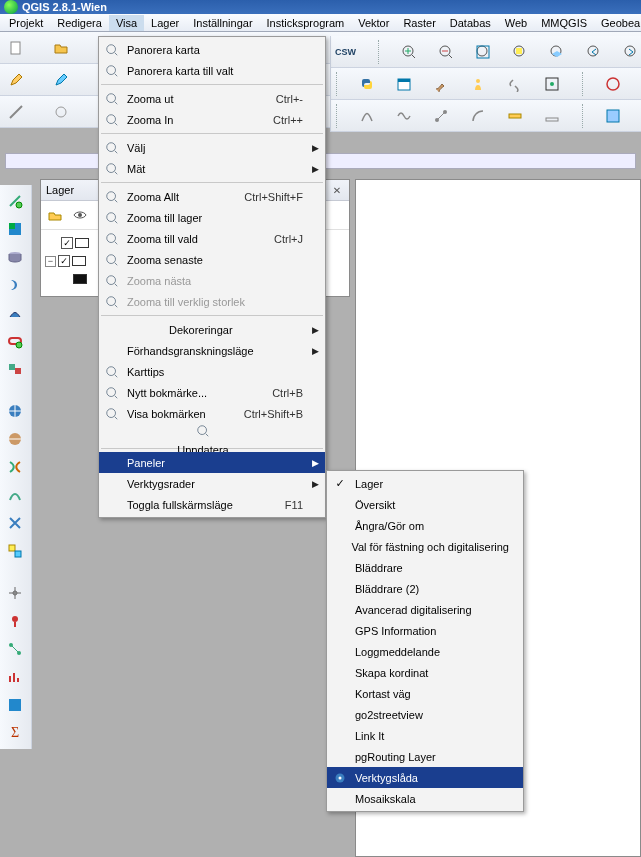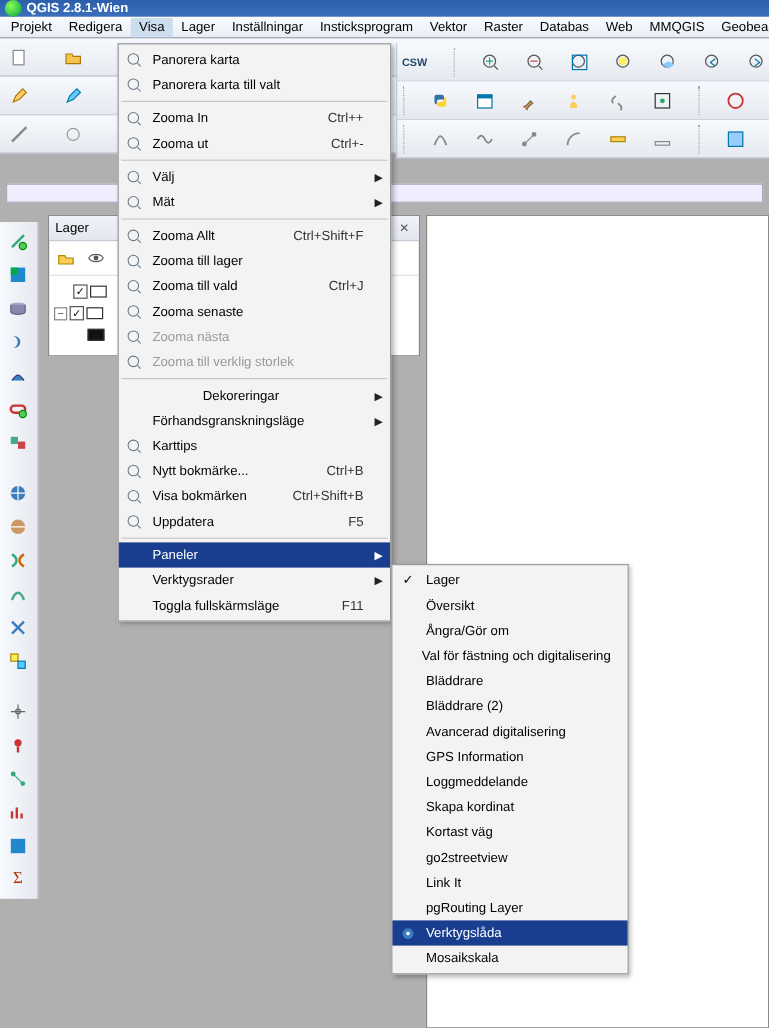--- a/index.html
+++ b/index.html
@@ -502,32 +502,32 @@
       <span class="lbl">Panorera karta till valt</span>
     </div>
     <div class="sep"></div>
     <div class="row" style="position: relative;">
       <span class="mico">
         <svg width="14" height="14" viewBox="0 0 16 16">
           <circle cx="7" cy="7" r="5" fill="none" stroke="#678"></circle>
           <path d="M11 11l3 3" stroke="#678"></path>
         </svg>
       </span>
+      <span class="lbl">Zooma ut</span>
+      <span class="sc">Ctrl+-</span>
+    </div>
+    <div class="row" style="position: relative;">
+      <span class="mico">
+        <svg width="14" height="14" viewBox="0 0 16 16">
+          <circle cx="7" cy="7" r="5" fill="none" stroke="#678"></circle>
+          <path d="M11 11l3 3" stroke="#678"></path>
+        </svg>
+      </span>
       <span class="lbl">Zooma In</span>
       <span class="sc">Ctrl++</span>
-    </div>
-    <div class="row" style="position: relative;">
-      <span class="mico">
-        <svg width="14" height="14" viewBox="0 0 16 16">
-          <circle cx="7" cy="7" r="5" fill="none" stroke="#678"></circle>
-          <path d="M11 11l3 3" stroke="#678"></path>
-        </svg>
-      </span>
-      <span class="lbl">Zooma ut</span>
-      <span class="sc">Ctrl+-</span>
     </div>
     <div class="sep"></div>
     <div class="row" style="position: relative;">
       <span class="mico">
         <svg width="14" height="14" viewBox="0 0 16 16">
           <circle cx="7" cy="7" r="5" fill="none" stroke="#678"></circle>
           <path d="M11 11l3 3" stroke="#678"></path>
         </svg>
       </span>
       <span class="lbl">Välj</span>
@@ -633,21 +633,21 @@
     <div class="row" style="position: relative;">
       <span class="mico">
         <svg width="14" height="14" viewBox="0 0 16 16">
           <circle cx="7" cy="7" r="5" fill="none" stroke="#678"></circle>
           <path d="M11 11l3 3" stroke="#678"></path>
         </svg>
       </span>
       <span class="lbl">Visa bokmärken</span>
       <span class="sc">Ctrl+Shift+B</span>
     </div>
-    <div class="row" style="position: relative;">
+    <div class="row" style="position: relative; flex-direction: column;">
       <span class="mico">
         <svg width="14" height="14" viewBox="0 0 16 16">
           <circle cx="7" cy="7" r="5" fill="none" stroke="#678"></circle>
           <path d="M11 11l3 3" stroke="#678"></path>
         </svg>
       </span>
       <span class="lbl">Uppdatera</span>
       <span class="sc">F5</span>
     </div>
     <div class="sep"></div>

